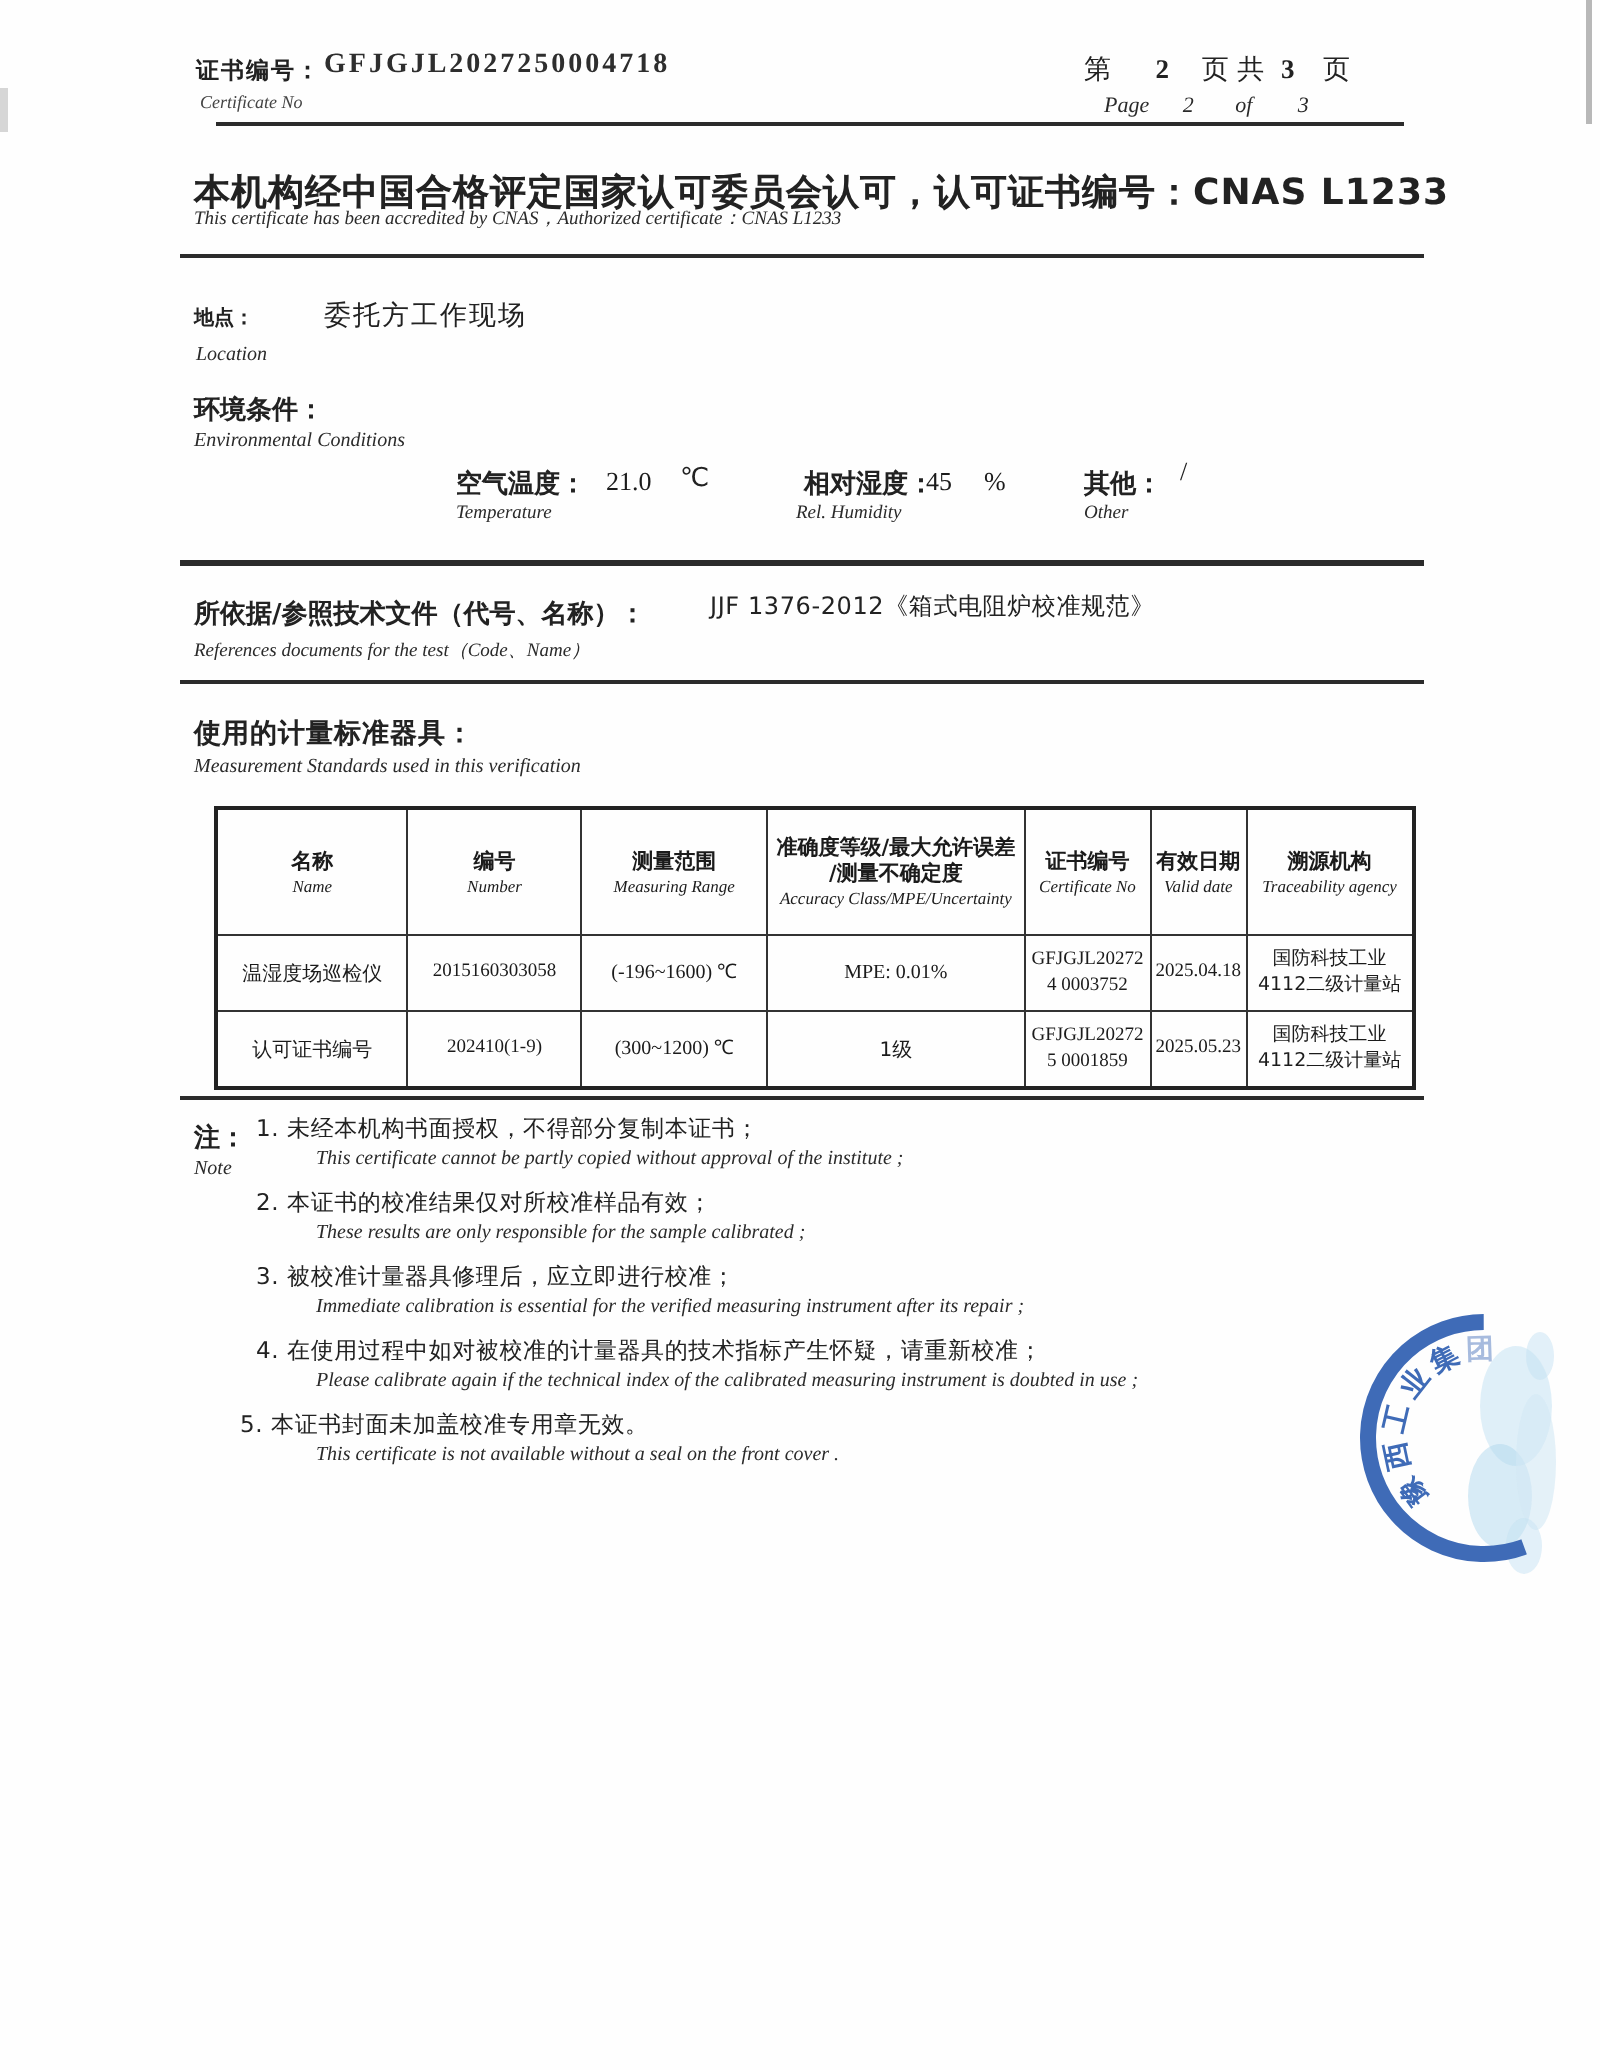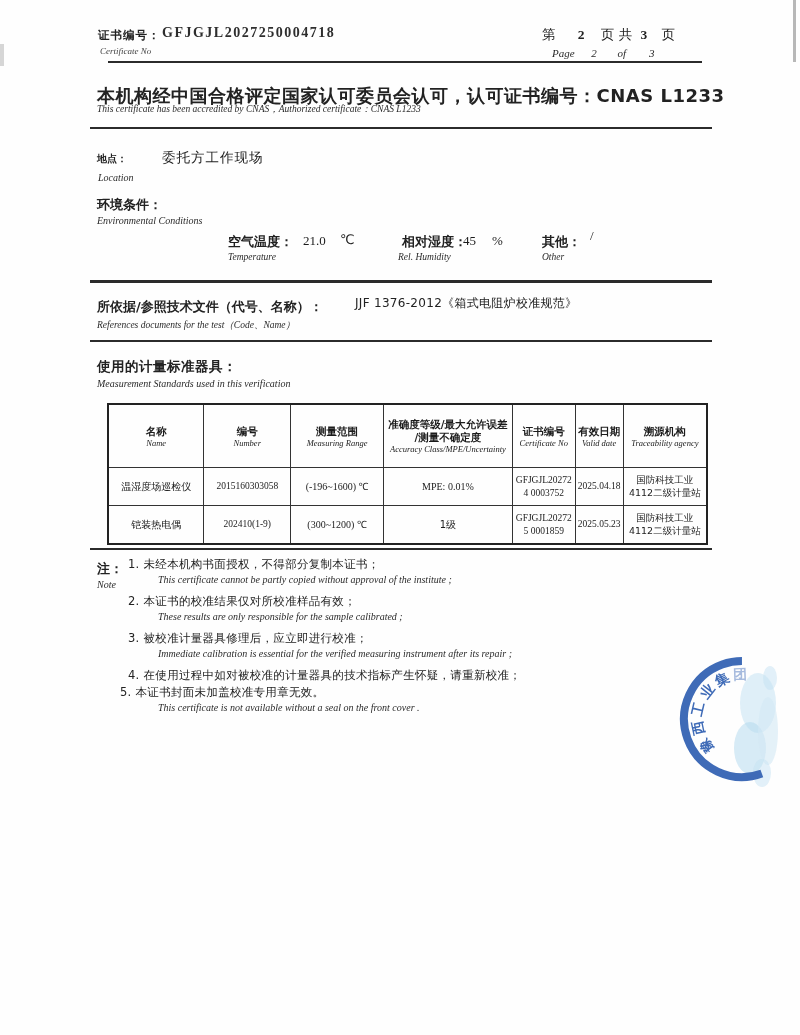--- a/index.html
+++ b/index.html
@@ -171,21 +171,21 @@
       <tr>
         <td class="td-zh">温湿度场巡检仪</td>
         <td class="td-num">2015160303058</td>
         <td class="td-num" style="font-size:10px;">(-196~1600) ℃</td>
         <td class="td-num" style="font-size:10px;">MPE: 0.01%</td>
         <td class="td-num">GFJGJL202724 0003752</td>
         <td class="td-num">2025.04.18</td>
         <td class="td-zh" style="font-size:9.5px;line-height:1.35;">国防科技工业4112二级计量站</td>
       </tr>
       <tr>
-        <td class="td-zh">铠装热电偶</td>
+        <td class="td-zh">认可证书编号</td>
         <td class="td-num">202410(1-9)</td>
         <td class="td-num" style="font-size:10px;">(300~1200) ℃</td>
         <td class="td-zh" style="font-size:10px;">1级</td>
         <td class="td-num">GFJGJL202725 0001859</td>
         <td class="td-num">2025.05.23</td>
         <td class="td-zh" style="font-size:9.5px;line-height:1.35;">国防科技工业4112二级计量站</td>
       </tr>
     </tbody>
   </table>
 
@@ -202,20 +202,21 @@
     <div class="note-item">
       <div class="note-zh">2. 本证书的校准结果仅对所校准样品有效；</div>
       <div class="note-en-line">These results are only responsible for the sample calibrated ;</div>
     </div>
     <div class="note-item">
       <div class="note-zh">3. 被校准计量器具修理后，应立即进行校准；</div>
       <div class="note-en-line">Immediate calibration is essential for the verified measuring instrument after its repair ;</div>
     </div>
     <div class="note-item">
       <div class="note-zh">4. 在使用过程中如对被校准的计量器具的技术指标产生怀疑，请重新校准；</div>
+      <div class="note-en-line">Please calibrate again if the technical index of the calibrated measuring instrument is doubted in use ;</div>
     </div>
     <div class="note-item">
       <div class="note-zh">5. 本证书封面未加盖校准专用章无效。</div>
       <div class="note-en-line">This certificate is not available without a seal on the front cover .</div>
     </div>
   </div>
 
   <svg class="abs stamp" viewBox="0 0 170 160">
     <g opacity="0.9">
       <ellipse cx="108" cy="60" rx="18" ry="30" fill="#bfe0f2" opacity="0.55"></ellipse>

